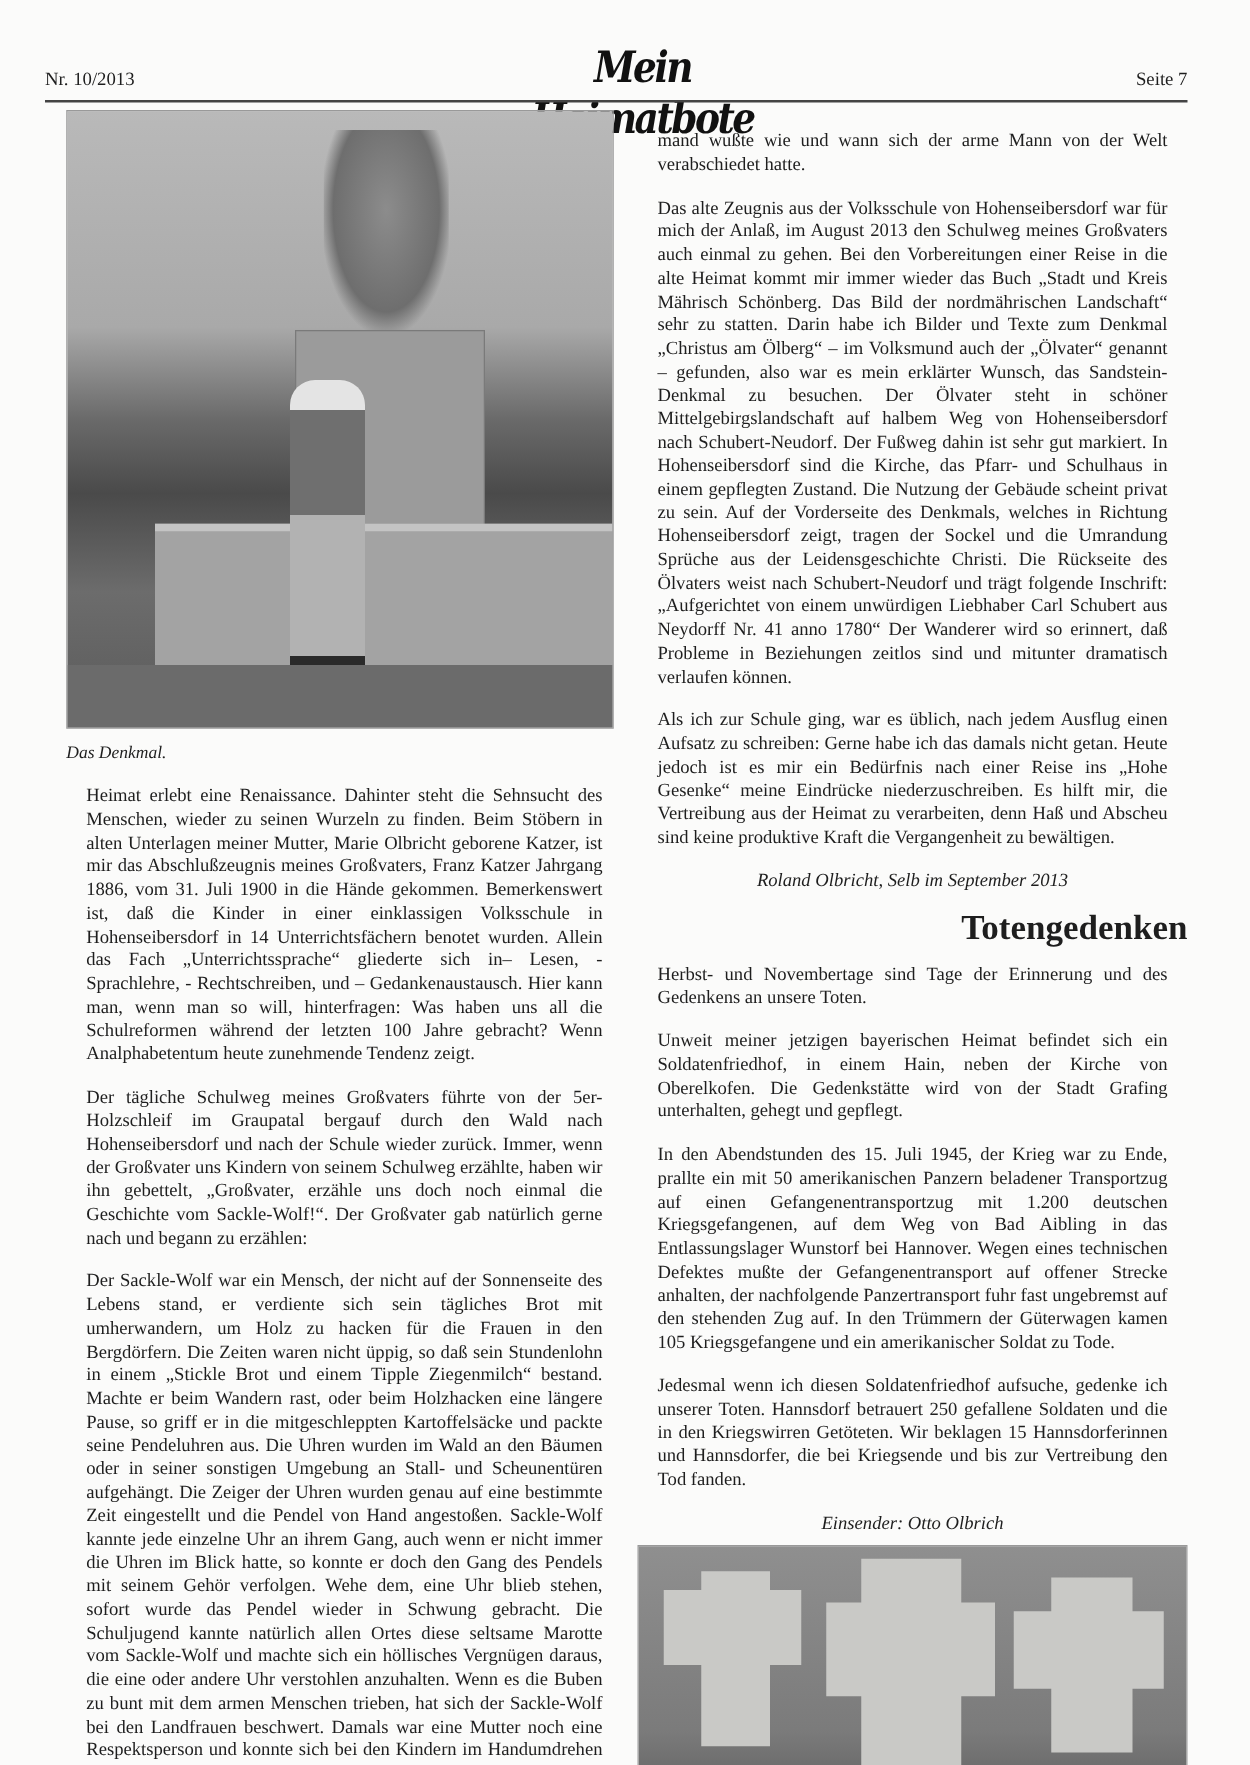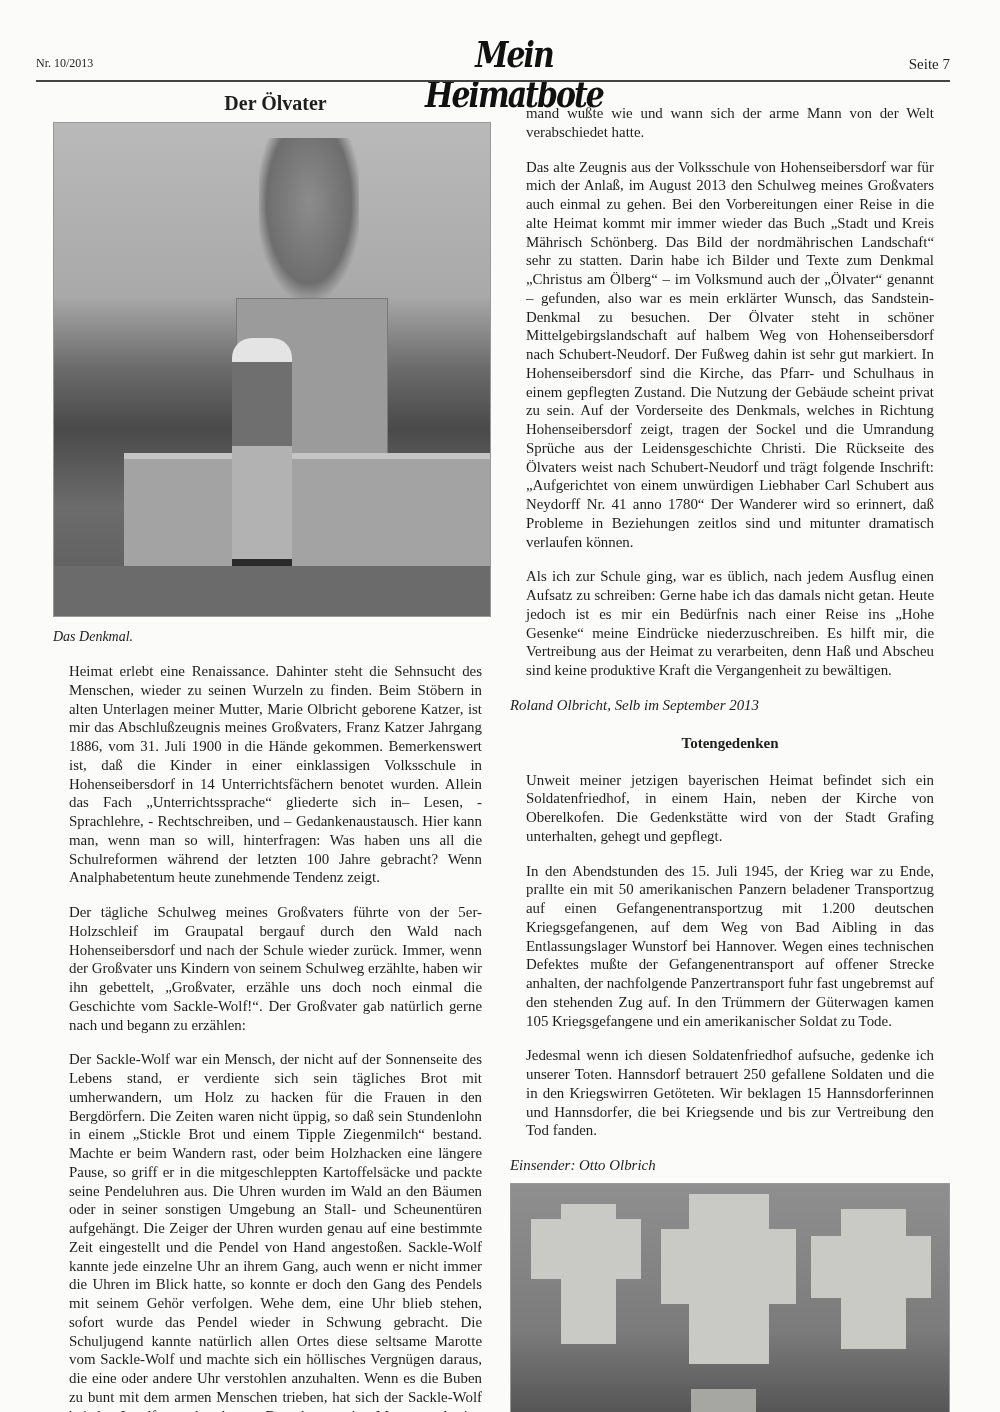--- a/index.html
+++ b/index.html
@@ -4,21 +4,21 @@
   <style>
     html, body { margin: 0; padding: 0; }
     body {
       width: 1000px; height: 1412px; background: #fbfbfa; overflow: hidden;
       font-family: "Liberation Serif", "DejaVu Serif", serif; color: #1e1e1e;
       position: relative;
     }
     .header {
       position: absolute; left: 36px; top: 38px; width: 914px; height: 40px;
     }
-    .hdr-left { position: absolute; left: 0; top: 18px; font-size: 12px; }
+    .hdr-left { position: absolute; left: 0; top: 18px; font-size: 15px; }
     .hdr-right { position: absolute; right: 0; top: 18px; font-size: 15px; }
     .masthead {
       position: absolute; left: 378px; top: 2px; width: 200px; text-align: center;
       font-family: "DejaVu Serif", serif; font-weight: bold; font-size: 30px;
       letter-spacing: -2px; font-style: italic; color: #111;
       transform: scaleY(1.15);
     }
     .hdr-rule {
       position: absolute; left: 36px; top: 80px; width: 914px; height: 0;
       border-top: 2px solid #444;
@@ -49,64 +49,64 @@
     }
     .photo .man {
       position: absolute; left: 178px; top: 215px; width: 60px; height: 240px;
       background: linear-gradient(180deg, #e4e4e4 0 10%, #6f6f6f 10% 45%, #b2b2b2 45% 92%, #2a2a2a 92%);
       border-radius: 20px 20px 4px 4px;
     }
     .photo .ground {
       position: absolute; left: 0; bottom: 0; width: 436px; height: 50px; background: #6b6b6b;
     }
     .caption { font-style: italic; margin: 10px 0 7px 0; font-size: 14px; line-height: 19px; }
-    .signature { font-style: italic; text-align: left; font-family: Liberation Serif, serif; }
+    .signature { font-style: italic; text-align: center; font-family: Liberation Serif, serif; }
     .section-title {
-      font-weight: bold; font-size: 15px; text-align: center; margin: 16px 0 8px 0; line-height: 24px;
+      font-weight: bold; font-size: 28px; text-align: right; margin: 16px 0 8px 0; line-height: 24px;
     }
     .photo2 {
       width: 438px; height: 245px; border: 1px solid #999; margin: 8px 0 4px 0;
       position: relative; overflow: hidden;
       background: linear-gradient(180deg, #8f8f8f 0%, #7b7b7b 60%, #4e4e4e 100%);
     }
     .cross { position: absolute; background: #c9c9c6; }
     .caption2 { font-style: italic; line-height: 19px; text-align: justify; }
   </style>
 </head>
 <body>
 
 <div class="header">
   <span class="hdr-left">Nr. 10/2013</span>
   <span class="masthead">Mein Heimatbote</span>
   <span class="hdr-right">Seite 7</span>
 </div>
 <div class="hdr-rule"></div>
 
 <div class="col col-left">
-  <div class="title">Der Ölvater</div>
   <div class="photo">
     <div class="statue"></div>
     <div class="pedestal"></div>
     <div class="basin"></div>
     <div class="man"></div>
     <div class="ground"></div>
   </div>
   <div class="caption">Das Denkmal.</div>
   <p>Heimat erlebt eine Renaissance. Dahinter steht die Sehnsucht des Menschen, wieder zu seinen Wurzeln zu finden. Beim Stöbern in alten Unterlagen meiner Mutter, Marie Olbricht geborene Katzer, ist mir das Abschlußzeugnis meines Großvaters, Franz Katzer Jahrgang 1886, vom 31. Juli 1900 in die Hände gekommen. Bemerkenswert ist, daß die Kinder in einer einklassigen Volksschule in Hohenseibersdorf in 14 Unterrichtsfächern benotet wurden. Allein das Fach „Unterrichtssprache“ gliederte sich in– Lesen, - Sprachlehre, - Rechtschreiben, und – Gedankenaustausch. Hier kann man, wenn man so will, hinterfragen: Was haben uns all die Schulreformen während der letzten 100 Jahre gebracht? Wenn Analphabetentum heute zunehmende Tendenz zeigt.</p>
   <p>Der tägliche Schulweg meines Großvaters führte von der 5er-Holzschleif im Graupatal bergauf durch den Wald nach Hohenseibersdorf und nach der Schule wieder zurück. Immer, wenn der Großvater uns Kindern von seinem Schulweg erzählte, haben wir ihn gebettelt, „Großvater, erzähle uns doch noch einmal die Geschichte vom Sackle-Wolf!“. Der Großvater gab natürlich gerne nach und begann zu erzählen:</p>
   <p>Der Sackle-Wolf war ein Mensch, der nicht auf der Sonnenseite des Lebens stand, er verdiente sich sein tägliches Brot mit umherwandern, um Holz zu hacken für die Frauen in den Bergdörfern. Die Zeiten waren nicht üppig, so daß sein Stundenlohn in einem „Stickle Brot und einem Tipple Ziegenmilch“ bestand. Machte er beim Wandern rast, oder beim Holzhacken eine längere Pause, so griff er in die mitgeschleppten Kartoffelsäcke und packte seine Pendeluhren aus. Die Uhren wurden im Wald an den Bäumen oder in seiner sonstigen Umgebung an Stall- und Scheunentüren aufgehängt. Die Zeiger der Uhren wurden genau auf eine bestimmte Zeit eingestellt und die Pendel von Hand angestoßen. Sackle-Wolf kannte jede einzelne Uhr an ihrem Gang, auch wenn er nicht immer die Uhren im Blick hatte, so konnte er doch den Gang des Pendels mit seinem Gehör verfolgen. Wehe dem, eine Uhr blieb stehen, sofort wurde das Pendel wieder in Schwung gebracht. Die Schuljugend kannte natürlich allen Ortes diese seltsame Marotte vom Sackle-Wolf und machte sich ein höllisches Vergnügen daraus, die eine oder andere Uhr verstohlen anzuhalten. Wenn es die Buben zu bunt mit dem armen Menschen trieben, hat sich der Sackle-Wolf bei den Landfrauen beschwert. Damals war eine Mutter noch eine Respektsperson und konnte sich bei den Kindern im Handumdrehen resolut durchsetzen. Das Spiel ging immer so weiter, bis eines Tages der Sackle-Wolf nicht mehr kam und nie-</p>
 </div>
 
 <div class="col col-right">
   <p>mand wußte wie und wann sich der arme Mann von der Welt verabschiedet hatte.</p>
   <p>Das alte Zeugnis aus der Volksschule von Hohenseibersdorf war für mich der Anlaß, im August 2013 den Schulweg meines Großvaters auch einmal zu gehen. Bei den Vorbereitungen einer Reise in die alte Heimat kommt mir immer wieder das Buch „Stadt und Kreis Mährisch Schönberg. Das Bild der nordmährischen Landschaft“ sehr zu statten. Darin habe ich Bilder und Texte zum Denkmal „Christus am Ölberg“ – im Volksmund auch der „Ölvater“ genannt – gefunden, also war es mein erklärter Wunsch, das Sandstein-Denkmal zu besuchen. Der Ölvater steht in schöner Mittelgebirgslandschaft auf halbem Weg von Hohenseibersdorf nach Schubert-Neudorf. Der Fußweg dahin ist sehr gut markiert. In Hohenseibersdorf sind die Kirche, das Pfarr- und Schulhaus in einem gepflegten Zustand. Die Nutzung der Gebäude scheint privat zu sein. Auf der Vorderseite des Denkmals, welches in Richtung Hohenseibersdorf zeigt, tragen der Sockel und die Umrandung Sprüche aus der Leidensgeschichte Christi. Die Rückseite des Ölvaters weist nach Schubert-Neudorf und trägt folgende Inschrift: „Aufgerichtet von einem unwürdigen Liebhaber Carl Schubert aus Neydorff Nr. 41 anno 1780“ Der Wanderer wird so erinnert, daß Probleme in Beziehungen zeitlos sind und mitunter dramatisch verlaufen können.</p>
   <p>Als ich zur Schule ging, war es üblich, nach jedem Ausflug einen Aufsatz zu schreiben: Gerne habe ich das damals nicht getan. Heute jedoch ist es mir ein Bedürfnis nach einer Reise ins „Hohe Gesenke“ meine Eindrücke niederzuschreiben. Es hilft mir, die Vertreibung aus der Heimat zu verarbeiten, denn Haß und Abscheu sind keine produktive Kraft die Vergangenheit zu bewältigen.</p>
   <div class="signature">Roland Olbricht, Selb im September 2013</div>
 
   <div class="section-title">Totengedenken</div>
+  <p>Herbst- und Novembertage sind Tage der Erinnerung und des Gedenkens an unsere Toten.</p>
   <p>Unweit meiner jetzigen bayerischen Heimat befindet sich ein Soldatenfriedhof, in einem Hain, neben der Kirche von Oberelkofen. Die Gedenkstätte wird von der Stadt Grafing unterhalten, gehegt und gepflegt.</p>
   <p>In den Abendstunden des 15. Juli 1945, der Krieg war zu Ende, prallte ein mit 50 amerikanischen Panzern beladener Transportzug auf einen Gefangenentransportzug mit 1.200 deutschen Kriegsgefangenen, auf dem Weg von Bad Aibling in das Entlassungslager Wunstorf bei Hannover. Wegen eines technischen Defektes mußte der Gefangenentransport auf offener Strecke anhalten, der nachfolgende Panzertransport fuhr fast ungebremst auf den stehenden Zug auf. In den Trümmern der Güterwagen kamen 105 Kriegsgefangene und ein amerikanischer Soldat zu Tode.</p>
   <p>Jedesmal wenn ich diesen Soldatenfriedhof aufsuche, gedenke ich unserer Toten. Hannsdorf betrauert 250 gefallene Soldaten und die in den Kriegswirren Getöteten. Wir beklagen 15 Hannsdorferinnen und Hannsdorfer, die bei Kriegsende und bis zur Vertreibung den Tod fanden.</p>
   <div class="signature">Einsender: Otto Olbrich</div>
 
   <div class="photo2">
     <div class="cross" style="left:20px;top:35px;width:110px;height:60px;"></div>
     <div class="cross" style="left:50px;top:20px;width:55px;height:140px;"></div>
     <div class="cross" style="left:150px;top:45px;width:135px;height:75px;"></div>
     <div class="cross" style="left:178px;top:10px;width:80px;height:170px;"></div>

